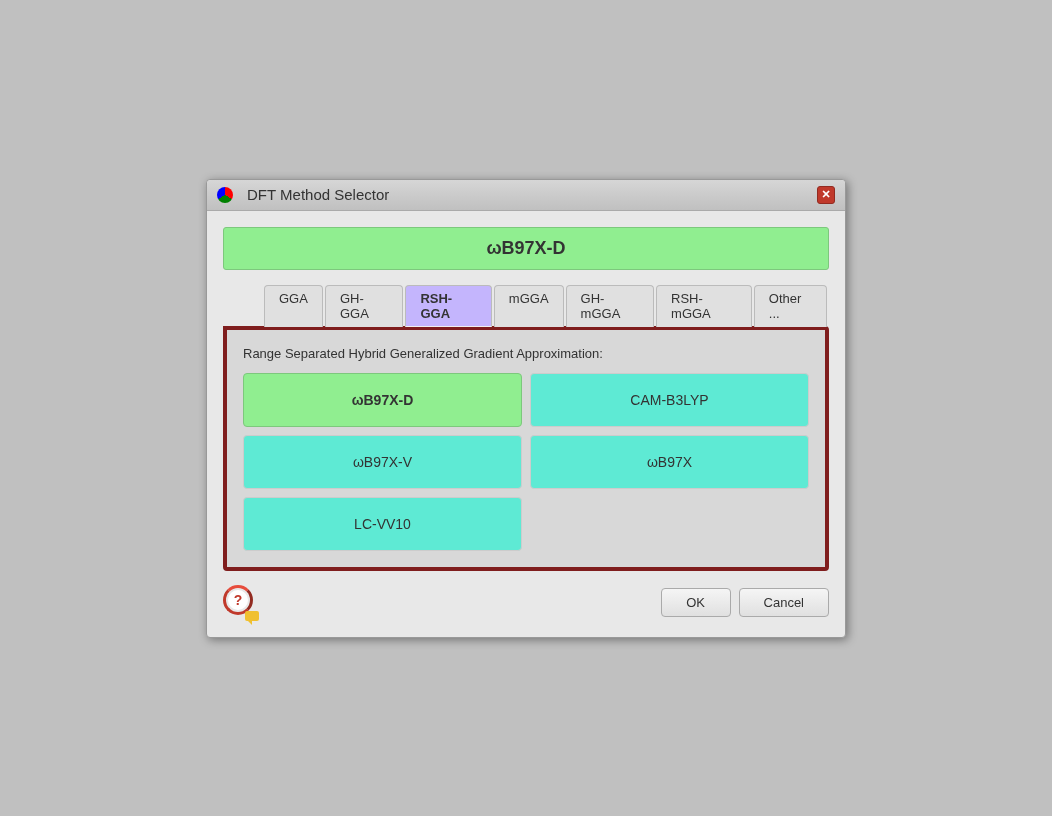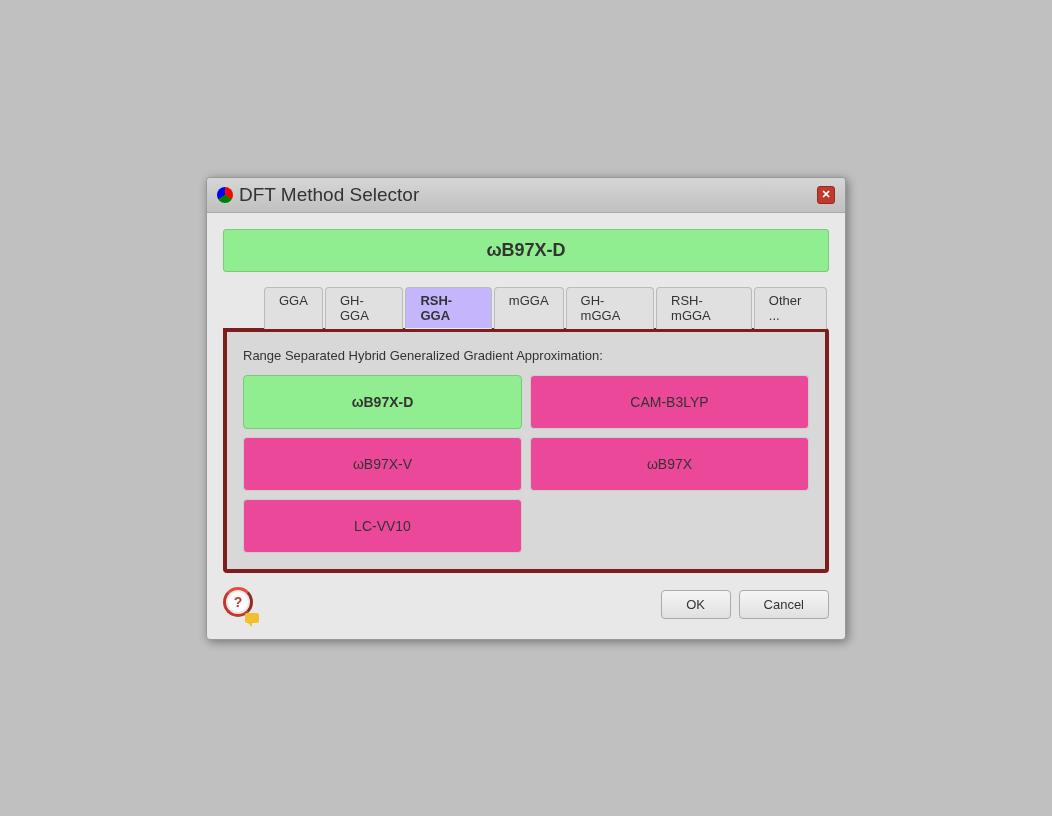--- a/index.html
+++ b/index.html
@@ -38,23 +38,24 @@
     }
 
     .title-icon {
       width: 16px;
       height: 16px;
       border-radius: 50%;
       background: conic-gradient(red 0deg 120deg, green 120deg 240deg, blue 240deg 360deg);
     }
 
     .title-text {
-      font-size: 19px;
+      font-size: 15px;
       font-weight: normal;
       color: #333;
+      margin-left: 8px;
     }
 
     .close-btn {
       background: #c0392b;
       border: 1px solid #922b21;
       border-radius: 3px;
       width: 18px;
       height: 18px;
       display: flex;
       align-items: center;
@@ -122,21 +123,21 @@
       margin-bottom: 12px;
     }
 
     .method-grid {
       display: grid;
       grid-template-columns: 1fr 1fr;
       gap: 8px;
     }
 
     .method-btn {
-      background: #ec4899;
+      background: #5eead4;
       border: 1px solid #ccc;
       border-radius: 4px;
       padding: 18px 10px;
       text-align: center;
       font-size: 14px;
       color: #333;
       cursor: pointer;
     }
 
     .method-btn.selected {

